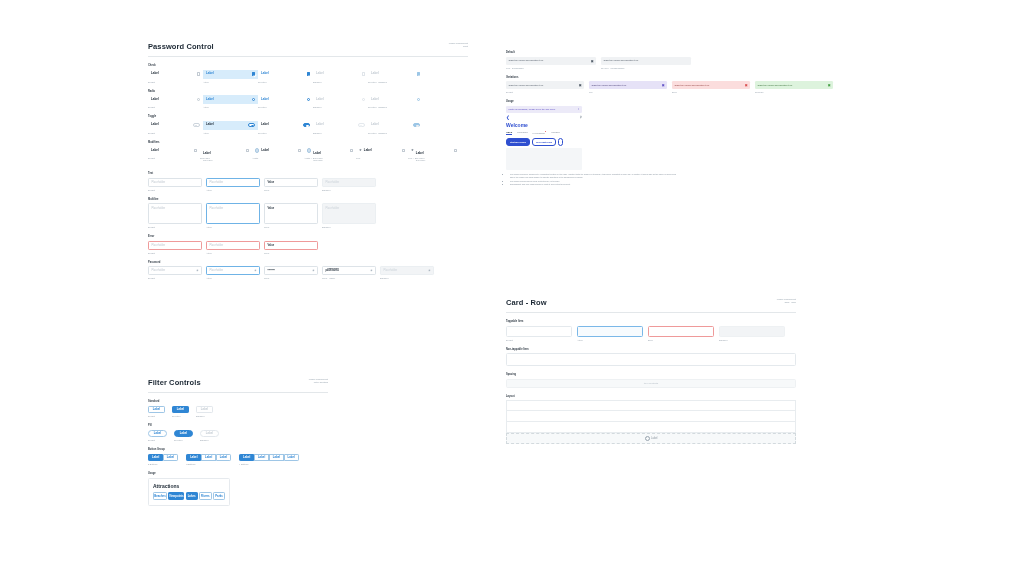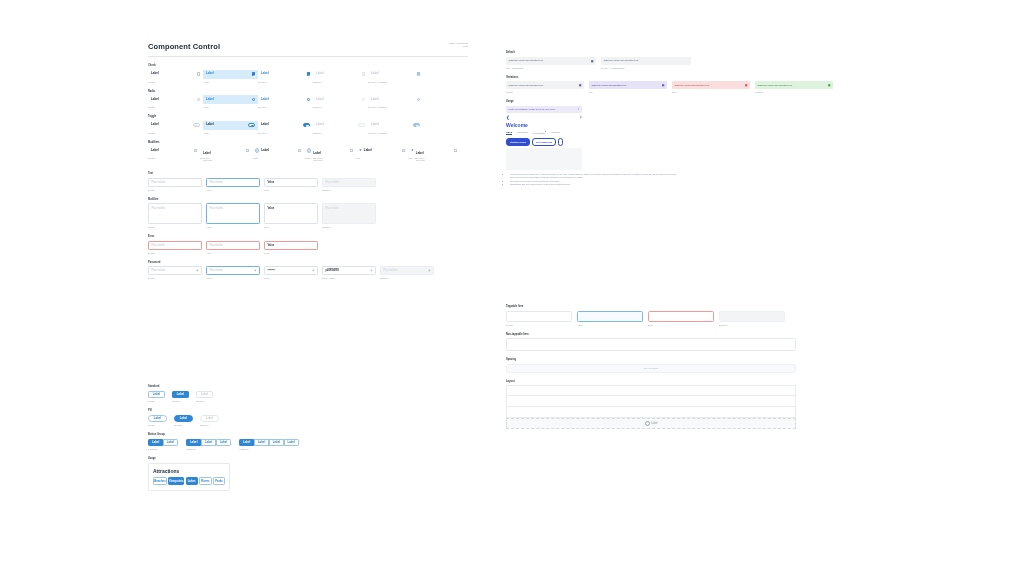--- a/index.html
+++ b/index.html
@@ -151,21 +151,21 @@
   .plusc{width:3px;height:3px;border-radius:50%;border:.5px solid #9aa5b0;
     display:inline-flex;align-items:center;justify-content:center;font-size:2.4px;line-height:1;}
 </style>
 </head>
 <body>
 
 <div class="canvas">
 
   <div class="panel" style="left:148px;top:42px;width:320px;">
     <div class="panel-head">
-      <div class="panel-title">Component Control</div>
+      <div class="panel-title">Password Control</div>
       <div class="panel-meta">
         <span>Mobile Component</span>
         <span>Input</span>
       </div>
     </div>
 
     <div class="group">
       <div class="group-label">Check</div>
       <div class="row" style="gap:0;">
         <div class="cell" style="width:55px;">
@@ -460,20 +460,27 @@
               <span>Placeholder</span>
               <span class="eye">◉</span>
             </div>
           <div class="state">Disabled</div>
         </div>
       </div>
     </div>
   </div>
 
   <div class="panel" style="left:148px;top:378px;width:180px;">
+    <div class="panel-head">
+      <div class="panel-title">Filter Controls</div>
+      <div class="panel-meta">
+        <span>Mobile Component</span>
+        <span>Filter Controls</span>
+      </div>
+    </div>
 
     <div class="group">
       <div class="group-label">Standard</div>
       <div class="row" style="gap:7px;">
         <div class="cell">
           <span class="chip">Label</span>
           <div class="state">Default</div>
         </div>
         <div class="cell">
           <span class="chip sel">Label</span>
@@ -636,20 +643,27 @@
         <ul>
           <li>The banner should be anchored to a consistent location on the page. Whether that's the header or otherwise, it should be persistent in some way or another. It should also be the banner is being fixed above the header and used globally to indicate something in the background is loading.</li>
           <li>The banner should always avoid content block, not overlap.</li>
           <li>Dismissability and icon usage should be context and content dependent.</li>
         </ul>
       </div>
     </div>
   </div>
 
   <div class="panel" style="left:506px;top:298px;width:290px;">
+    <div class="panel-head">
+      <div class="panel-title">Card - Row</div>
+      <div class="panel-meta">
+        <span>Mobile Component</span>
+        <span>Card - Row</span>
+      </div>
+    </div>
 
     <div class="group">
       <div class="group-label">Tappable Item</div>
       <div class="row" style="gap:5px;">
         <div class="cell" style="width:66px;">
           <div class="cardbox"></div>
           <div class="state">Default</div>
         </div>
         <div class="cell" style="width:66px;">
           <div class="cardbox focus"></div>

